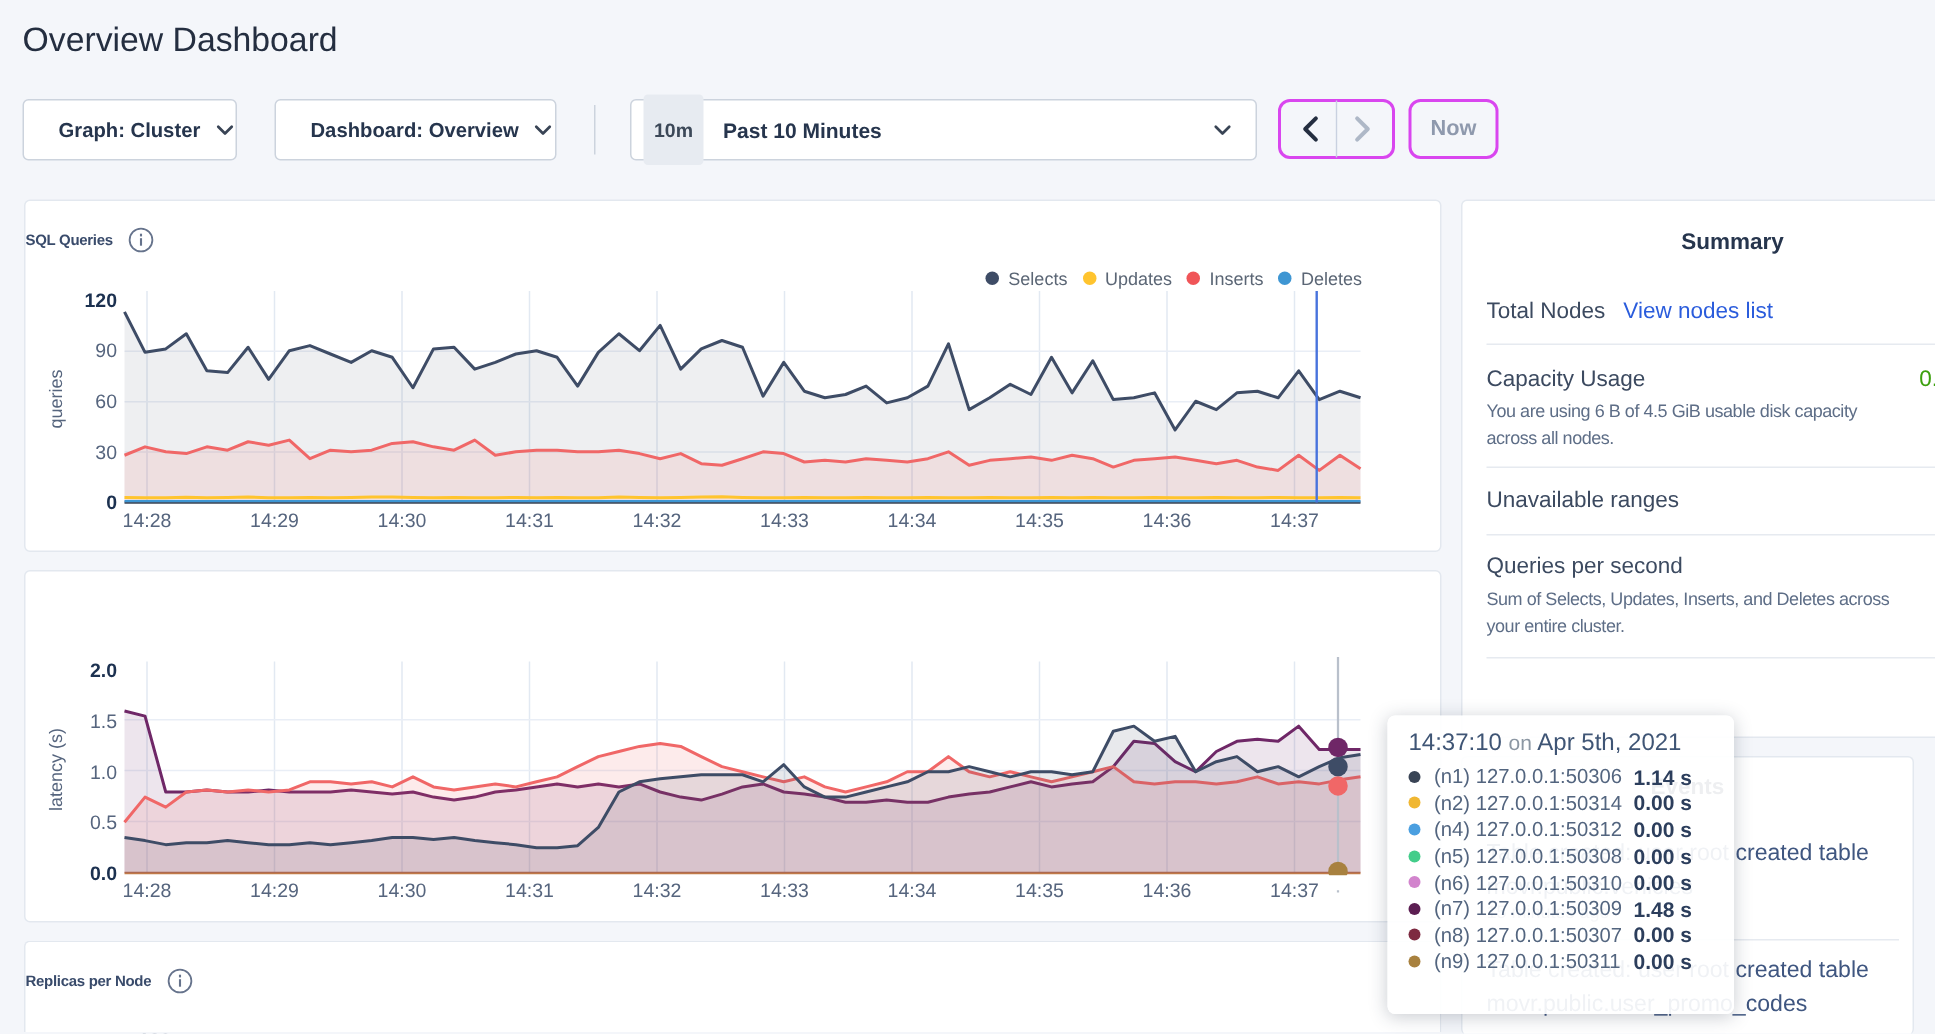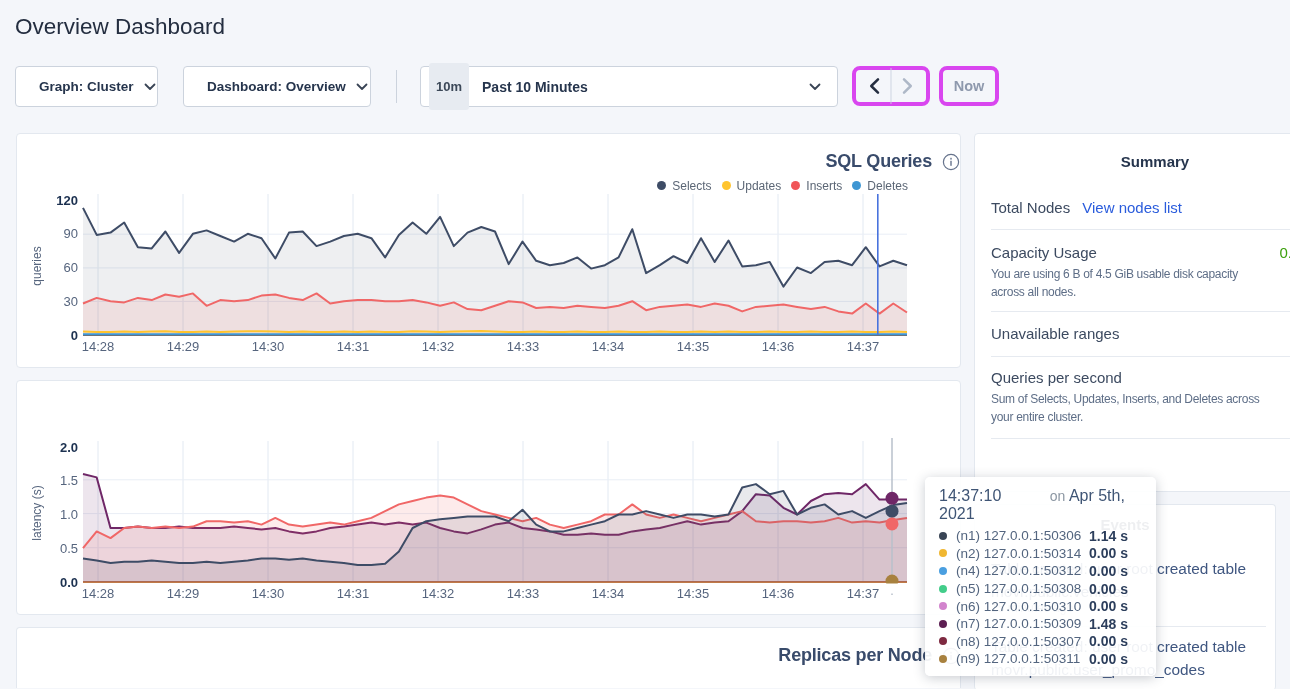--- a/index.html
+++ b/index.html
@@ -1,24 +1,24 @@
 <!DOCTYPE html>
 <html><head><meta charset="utf-8"><style>
 * { margin:0; padding:0; box-sizing:border-box; }
 html,body { width:1290px; height:689px; overflow:hidden; background:#f4f6fa;
   font-family:"Liberation Sans",sans-serif; position:relative; }
 .abs { position:absolute; }
 h1 { position:absolute; left:15px; top:14px; font-size:22.5px; font-weight:400; color:#242e40; letter-spacing:0px; }
 .btn { position:absolute; top:66px; height:41px; background:#fff; border:1px solid #ccd3dd; border-radius:4px;
   display:flex; align-items:center; font-size:13.5px; font-weight:bold; color:#26354d; white-space:nowrap; }
-.graybtn { position:absolute; top:66px; height:40px; background:transparent; border:4px solid #d946ef; border-radius:8px;
+.graybtn { position:absolute; top:66px; height:40px; background:transparent; border:2px solid #d946ef; border-radius:8px;
   display:flex; align-items:center; justify-content:center; }
 .card { position:absolute; background:#fff; border:1px solid #e3e8ef; border-radius:4px; }
-.ctitle { position:absolute; left:0; width:100%; display:flex; align-items:center; justify-content:flex-end;
-  font-size:18px; letter-spacing:-0.2px; font-weight:bold; color:#394b6b; }
+.ctitle { position:absolute; left:0; width:100%; display:flex; align-items:center; justify-content:flex-start;
+  font-size:10px; letter-spacing:-0.2px; font-weight:bold; color:#394b6b; }
 .legend { position:absolute; top:45px; right:52px; font-size:12px; color:#5b6675; white-space:nowrap; }
 .li { margin-left:10px; }
 .dot { display:inline-block; width:9px; height:9px; border-radius:50%; margin-right:6px; }
 .srow { position:absolute; left:16px; right:13px; display:flex; align-items:center;
   font-size:15px; font-weight:normal; color:#3c4a60; white-space:nowrap; }
 .sgreen { margin-left:auto; color:#3ca00e; }
 .sdesc { position:absolute; left:16px; width:270px; font-size:12px; letter-spacing:-0.3px; color:#5e6e87; line-height:18.2px; }
 .sdivider { position:absolute; left:16px; right:9px; border-bottom:1px solid #e6eaf0; }
 .scardtitle { position:absolute; top:19px; left:0; width:100%; text-align:center;
   font-size:15px; font-weight:bold; color:#26354d; }
@@ -193,21 +193,21 @@
 
 <div class="card" style="left:974px; top:504px; width:302px; height:186px; border-bottom:none; overflow:hidden;">
   <div class="scardtitle" style="top:11px;">Events</div>
     <div class="etext" style="top:53px;">Table created: user root created table movr.public.vehicles</div>
     <div class="etime" style="top:96px;">15 minutes ago</div>
     <div class="sdivider" style="top:121px;"></div>
     <div class="etext" style="top:131px;">Table created: user root created table movr.public.user_promo_codes</div>
 </div>
 
 <div class="tooltip">
-  <div style="padding:10px 0 4px 14px; font-size:16px; color:#3f5575;">14:37:10 <span style="color:#8c97a3; font-size:14px;margin-left:44px;">on</span> Apr 5th, 2021</div>
+  <div style="padding:10px 0 4px 14px; font-size:16px; color:#3f5575;">14:37:10 <span style="color:#8c97a3; font-size:14px;">on</span> Apr 5th, 2021</div>
   <div class="trow">
       <span class="tdot" style="background:#394455"></span>
       <span class="tlab">(n1) 127.0.0.1:50306</span>
       <span class="tval">1.14 s</span>
     </div>
     <div class="trow">
       <span class="tdot" style="background:#f0b732"></span>
       <span class="tlab">(n2) 127.0.0.1:50314</span>
       <span class="tval">0.00 s</span>
     </div>

